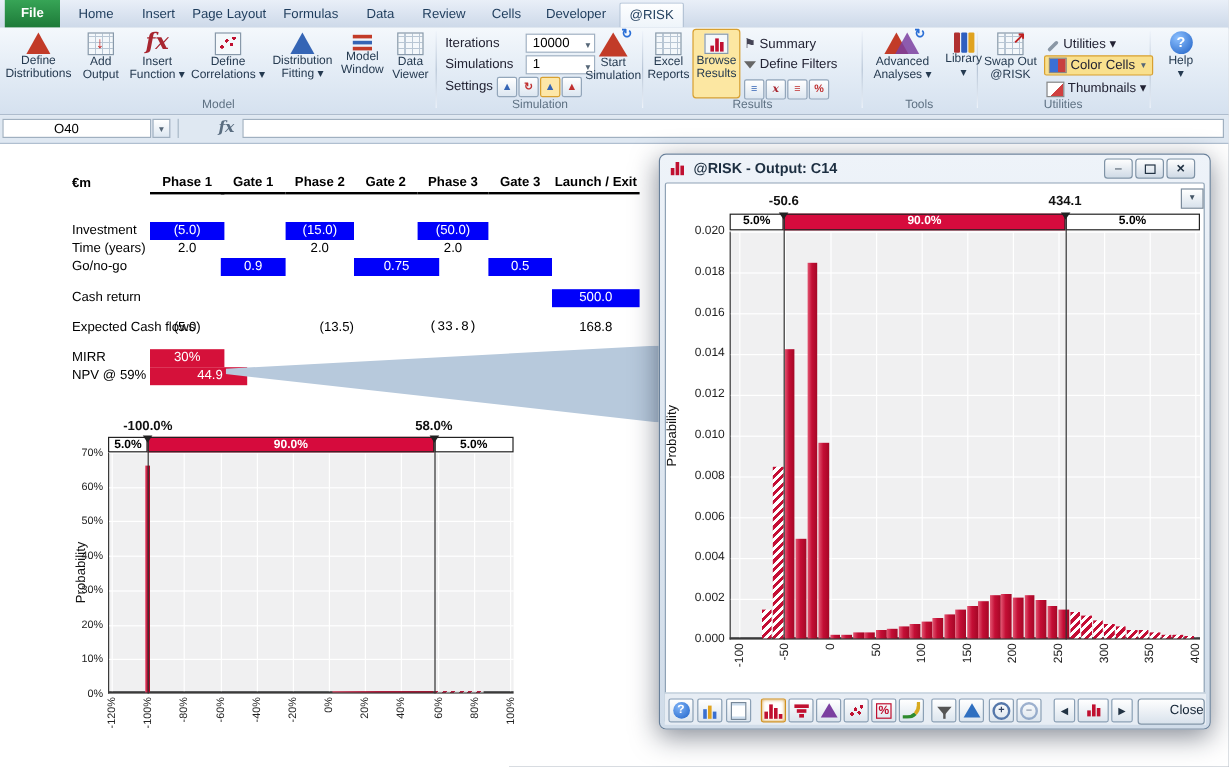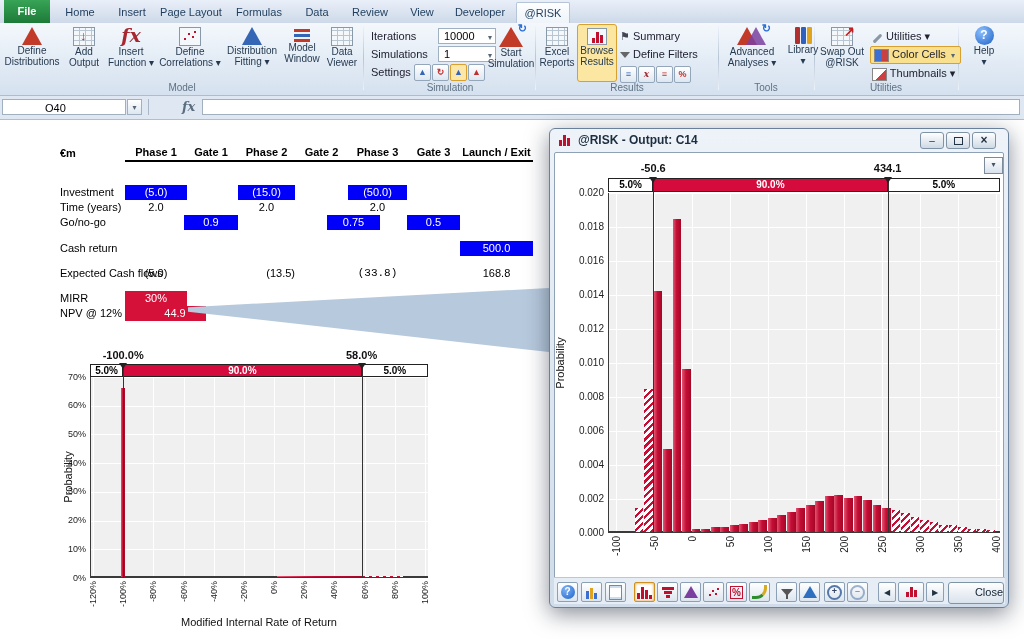--- a/index.html
+++ b/index.html
@@ -104,21 +104,21 @@
 <div id="stage">
 
   <div id="tabstrip">
       <div class="tab filetab" style="left: 4px; width: 46px;">File</div>
       <div class="tab" style="left: 56px; width: 48px;">Home</div>
       <div class="tab" style="left: 110px; width: 44px;">Insert</div>
       <div class="tab" style="left: 158px; width: 66px;">Page Layout</div>
       <div class="tab" style="left: 230px; width: 58px;">Formulas</div>
       <div class="tab" style="left: 296px; width: 42px;">Data</div>
       <div class="tab" style="left: 344px; width: 52px;">Review</div>
-      <div class="tab" style="left: 402px; width: 40px;">View</div>
+      <div class="tab" style="left: 402px; width: 40px;">Cells</div>
       <div class="tab" style="left: 448px; width: 64px;">Developer</div>
       <div class="tab active" style="left: 516px; width: 52px;">@RISK</div>
     </div>
 
   <div id="ribbon">
 
     <div class="gsep" style="left:363px"></div>
     <div class="gsep" style="left:535px"></div>
     <div class="gsep" style="left:718px"></div>
     <div class="gsep" style="left:814px"></div>
@@ -286,32 +286,32 @@
     <div class="shlbl" style="left: 60px; top: 186px;">Investment</div>
     <div class="cell blue" style="left: 125px; top: 185px; width: 62px;">(5.0)</div>
     <div class="cell blue" style="left: 238px; top: 185px; width: 57px;">(15.0)</div>
     <div class="cell blue" style="left: 348px; top: 185px; width: 59px;">(50.0)</div>
     <div class="shlbl" style="left: 60px; top: 201px;">Time (years)</div>
     <div class="cell " style="left: 125px; top: 200px; width: 62px;">2.0</div>
     <div class="cell " style="left: 238px; top: 200px; width: 57px;">2.0</div>
     <div class="cell " style="left: 348px; top: 200px; width: 59px;">2.0</div>
     <div class="shlbl" style="left: 60px; top: 216px;">Go/no-go</div>
     <div class="cell blue" style="left: 184px; top: 215px; width: 54px;">0.9</div>
-    <div class="cell blue" style="left: 295px; top: 215px; width: 53px; margin-left: 32px;">0.75</div>
+    <div class="cell blue" style="left: 295px; top: 215px; width: 71px;">0.75</div>
     <div class="cell blue" style="left: 407px; top: 215px; width: 53px;">0.5</div>
     <div class="shlbl" style="left: 60px; top: 242px;">Cash return</div>
     <div class="cell blue" style="left: 460px; top: 241px; width: 73px;">500.0</div>
     <div class="shlbl" style="left: 60px; top: 267px;">Expected Cash flows</div>
     <div class="cell " style="left: 125px; top: 266px; width: 62px;">(5.0)</div>
     <div class="cell " style="left: 238px; top: 266px; width: 57px; text-align: right;">(13.5)</div>
     <div class="cell " style="left: 348px; top: 266px; width: 59px; font-family: Liberation Mono, monospace;">(33.8)</div>
     <div class="cell " style="left: 460px; top: 266px; width: 73px;">168.8</div>
     <div class="shlbl" style="left: 60px; top: 292px;">MIRR</div>
     <div class="cell red" style="left: 125px; top: 291px; width: 62px;">30%</div>
-    <div class="shlbl" style="left: 60px; top: 307px;">NPV @ 12%</div>
+    <div class="shlbl" style="left: 60px; top: 307px;">NPV @ 59%</div>
     <div class="cell red" style="left: 125px; top: 306px; width: 62px; padding-left: 19px;">44.9</div>
     <div class="plotbg" style="left: 90px; top: 377px; width: 338px; height: 201px; z-index: 4;"></div>
     <div class="grid" style="left: 93px; top: 377px; width: 1px; height: 199px; z-index: 4;"></div>
     <div class="tick xtick" style="left: 88px; top: 615px; width: 34px; font-size: 9px; z-index: 4;">-120%</div>
     <div class="grid" style="left: 123.2px; top: 377px; width: 1px; height: 199px; z-index: 4;"></div>
     <div class="tick xtick" style="left: 118.2px; top: 615px; width: 34px; font-size: 9px; z-index: 4;">-100%</div>
     <div class="grid" style="left: 153.4px; top: 377px; width: 1px; height: 199px; z-index: 4;"></div>
     <div class="tick xtick" style="left: 148.4px; top: 615px; width: 34px; font-size: 9px; z-index: 4;">-80%</div>
     <div class="grid" style="left: 183.6px; top: 377px; width: 1px; height: 199px; z-index: 4;"></div>
     <div class="tick xtick" style="left: 178.6px; top: 615px; width: 34px; font-size: 9px; z-index: 4;">-60%</div>
@@ -351,21 +351,20 @@
     <div class="bar hatch" style="left: 361.6px; top: 575.6px; width: 41.5px; height: 1.4px; z-index: 4;"></div>
     <div class="bandseg" style="left: 90px; top: 364px; width: 33.2px; height: 13px; background: rgb(255, 255, 255); color: rgb(0, 0, 0); line-height: 11px; z-index: 4;">5.0%</div>
     <div class="bandseg" style="left: 123.2px; top: 364px; width: 238.4px; height: 13px; background: rgb(214, 11, 61); color: rgb(255, 255, 255); line-height: 11px; z-index: 4;">90.0%</div>
     <div class="bandseg" style="left: 361.6px; top: 364px; width: 66.4px; height: 13px; background: rgb(255, 255, 255); color: rgb(0, 0, 0); line-height: 11px; z-index: 4;">5.0%</div>
     <div class="dline" style="left: 123.2px; top: 364px; height: 214px; z-index: 4;"></div>
     <div class="dmark" style="left: 119.2px; top: 363px; z-index: 4;"></div>
     <div class="dlab" style="left: 93.2px; top: 349px; width: 60px; z-index: 4;">-100.0%</div>
     <div class="dline" style="left: 361.6px; top: 364px; height: 214px; z-index: 4;"></div>
     <div class="dmark" style="left: 357.6px; top: 363px; z-index: 4;"></div>
     <div class="dlab" style="left: 331.6px; top: 349px; width: 60px; z-index: 4;">58.0%</div>
-    <div class="axtitle" style="left: 90px; top: 616px; width: 338px; z-index: 4;">Modified Internal Rate of Return</div>
     <div class="ylab" style="left: 23px; top: 471px; width: 90px; z-index: 4;">Probability</div>
     <div class="plotbg" style="left: 608px; top: 193px; width: 392px; height: 340px; z-index: 11;"></div>
     <div class="grid" style="left: 615.6px; top: 193px; width: 1px; height: 338px; z-index: 11;"></div>
     <div class="tick xtick" style="left: 610.6px; top: 562px; width: 26px; font-size: 10px; z-index: 11;">-100</div>
     <div class="grid" style="left: 653.7px; top: 193px; width: 1px; height: 338px; z-index: 11;"></div>
     <div class="tick xtick" style="left: 648.7px; top: 562px; width: 26px; font-size: 10px; z-index: 11;">-50</div>
     <div class="grid" style="left: 691.7px; top: 193px; width: 1px; height: 338px; z-index: 11;"></div>
     <div class="tick xtick" style="left: 686.7px; top: 562px; width: 26px; font-size: 10px; z-index: 11;">0</div>
     <div class="grid" style="left: 729.8px; top: 193px; width: 1px; height: 338px; z-index: 11;"></div>
     <div class="tick xtick" style="left: 724.8px; top: 562px; width: 26px; font-size: 10px; z-index: 11;">50</div>

